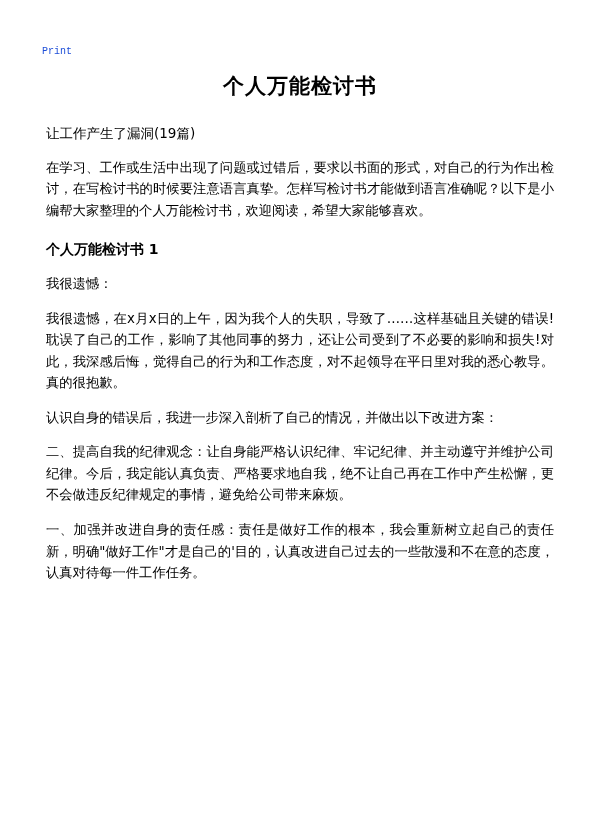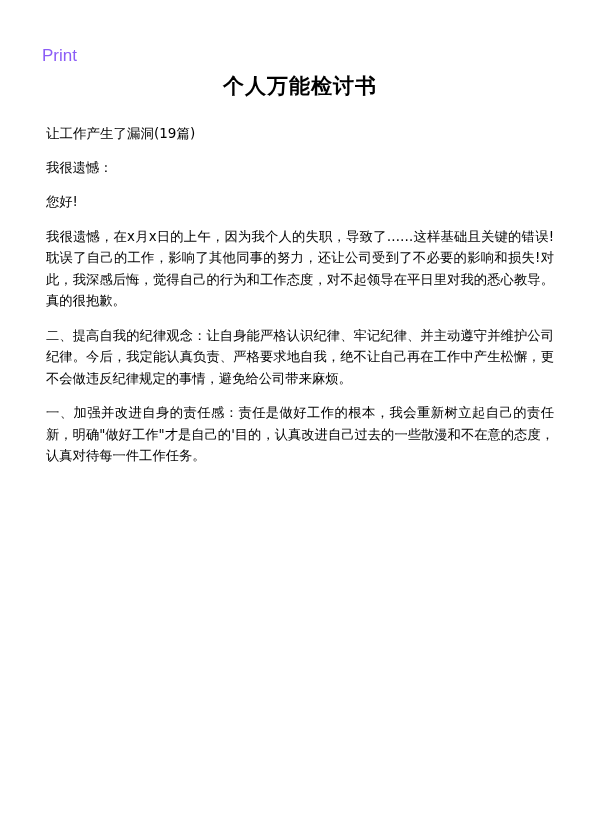--- a/index.html
+++ b/index.html
@@ -18,24 +18,24 @@
     position: relative;
     width: 600px;
     height: 828px;
     box-sizing: border-box;
     padding: 0 46px;
   }
   .print-label {
     position: absolute;
     top: 47px;
     left: 42px;
-    font-size: 17px;
+    font-size: 10px;
     line-height: 1;
-    color: #8b5cf6;
-    font-family: Liberation Sans, sans-serif;
+    color: #1d4ed8;
+    font-family: Liberation Mono, monospace;
   }
   .doc-title {
     margin: 0;
     padding-top: 72px;
     text-align: center;
     font-size: 21px;
     font-weight: bold;
     letter-spacing: 1px;
     line-height: 1.4;
   }
@@ -62,28 +62,30 @@
 <body>
 
 <div class="page">
 
   <div class="print-label">Print</div>
 
   <h1 class="doc-title">个人万能检讨书</h1>
 
   <p class="subtitle">让工作产生了漏洞(19篇)</p>
 
+  <p class="para">在学习、工作或生活中出现了问题或过错后，要求以书面的形式，对自己的行为作出检讨，在写检讨书的时候要注意语言真挚。怎样写检讨书才能做到语言准确呢？以下是小编帮大家整理的个人万能检讨书，欢迎阅读，希望大家能够喜欢。</p>
 
+  <p class="section-heading">个人万能检讨书 1</p>
 
   <p class="para">我很遗憾：</p>
 
-  <p class="para">您好!</p>
 
 
   <p class="para">我很遗憾，在x月x日的上午，因为我个人的失职，导致了……这样基础且关键的错误!耽误了自己的工作，影响了其他同事的努力，还让公司受到了不必要的影响和损失!对此，我深感后悔，觉得自己的行为和工作态度，对不起领导在平日里对我的悉心教导。真的很抱歉。</p>
 
 
+  <p class="para">认识自身的错误后，我进一步深入剖析了自己的情况，并做出以下改进方案：</p>
 
   <p class="para">二、提高自我的纪律观念：让自身能严格认识纪律、牢记纪律、并主动遵守并维护公司纪律。今后，我定能认真负责、严格要求地自我，绝不让自己再在工作中产生松懈，更不会做违反纪律规定的事情，避免给公司带来麻烦。</p>
 
   <p class="para">一、加强并改进自身的责任感：责任是做好工作的根本，我会重新树立起自己的责任新，明确"做好工作"才是自己的'目的，认真改进自己过去的一些散漫和不在意的态度，认真对待每一件工作任务。</p>
 
 </div>
 
 </body></html>

